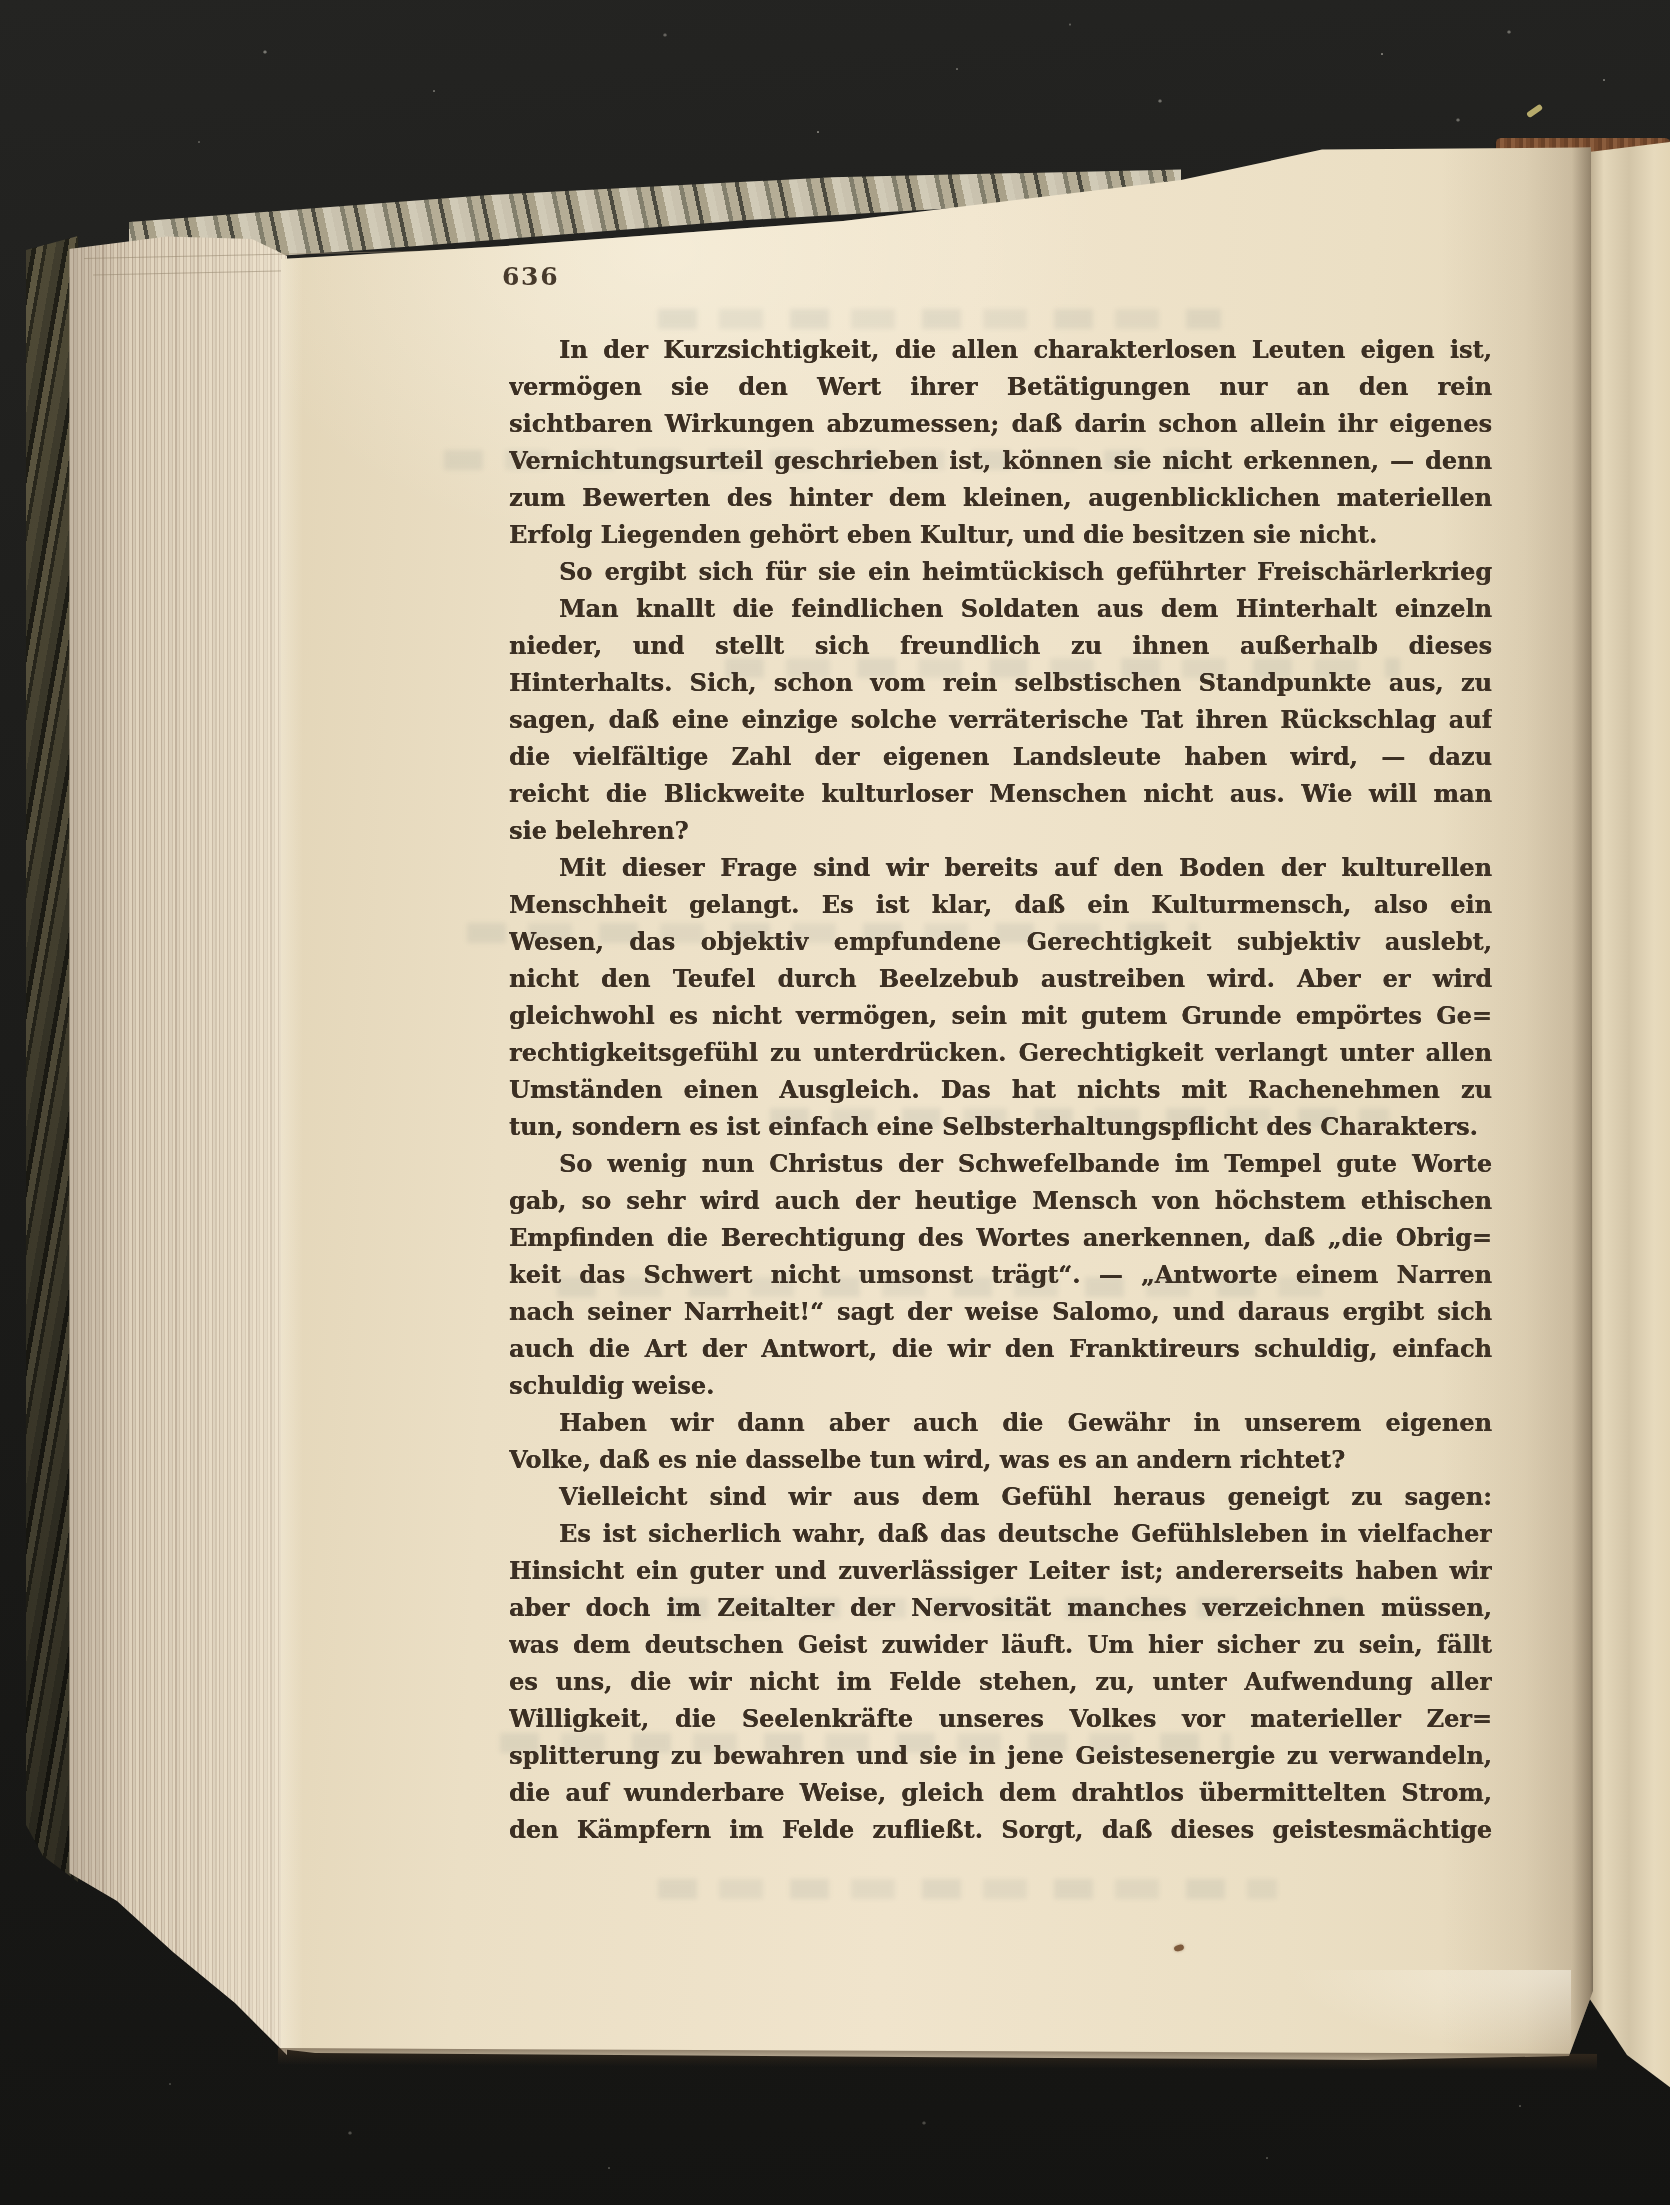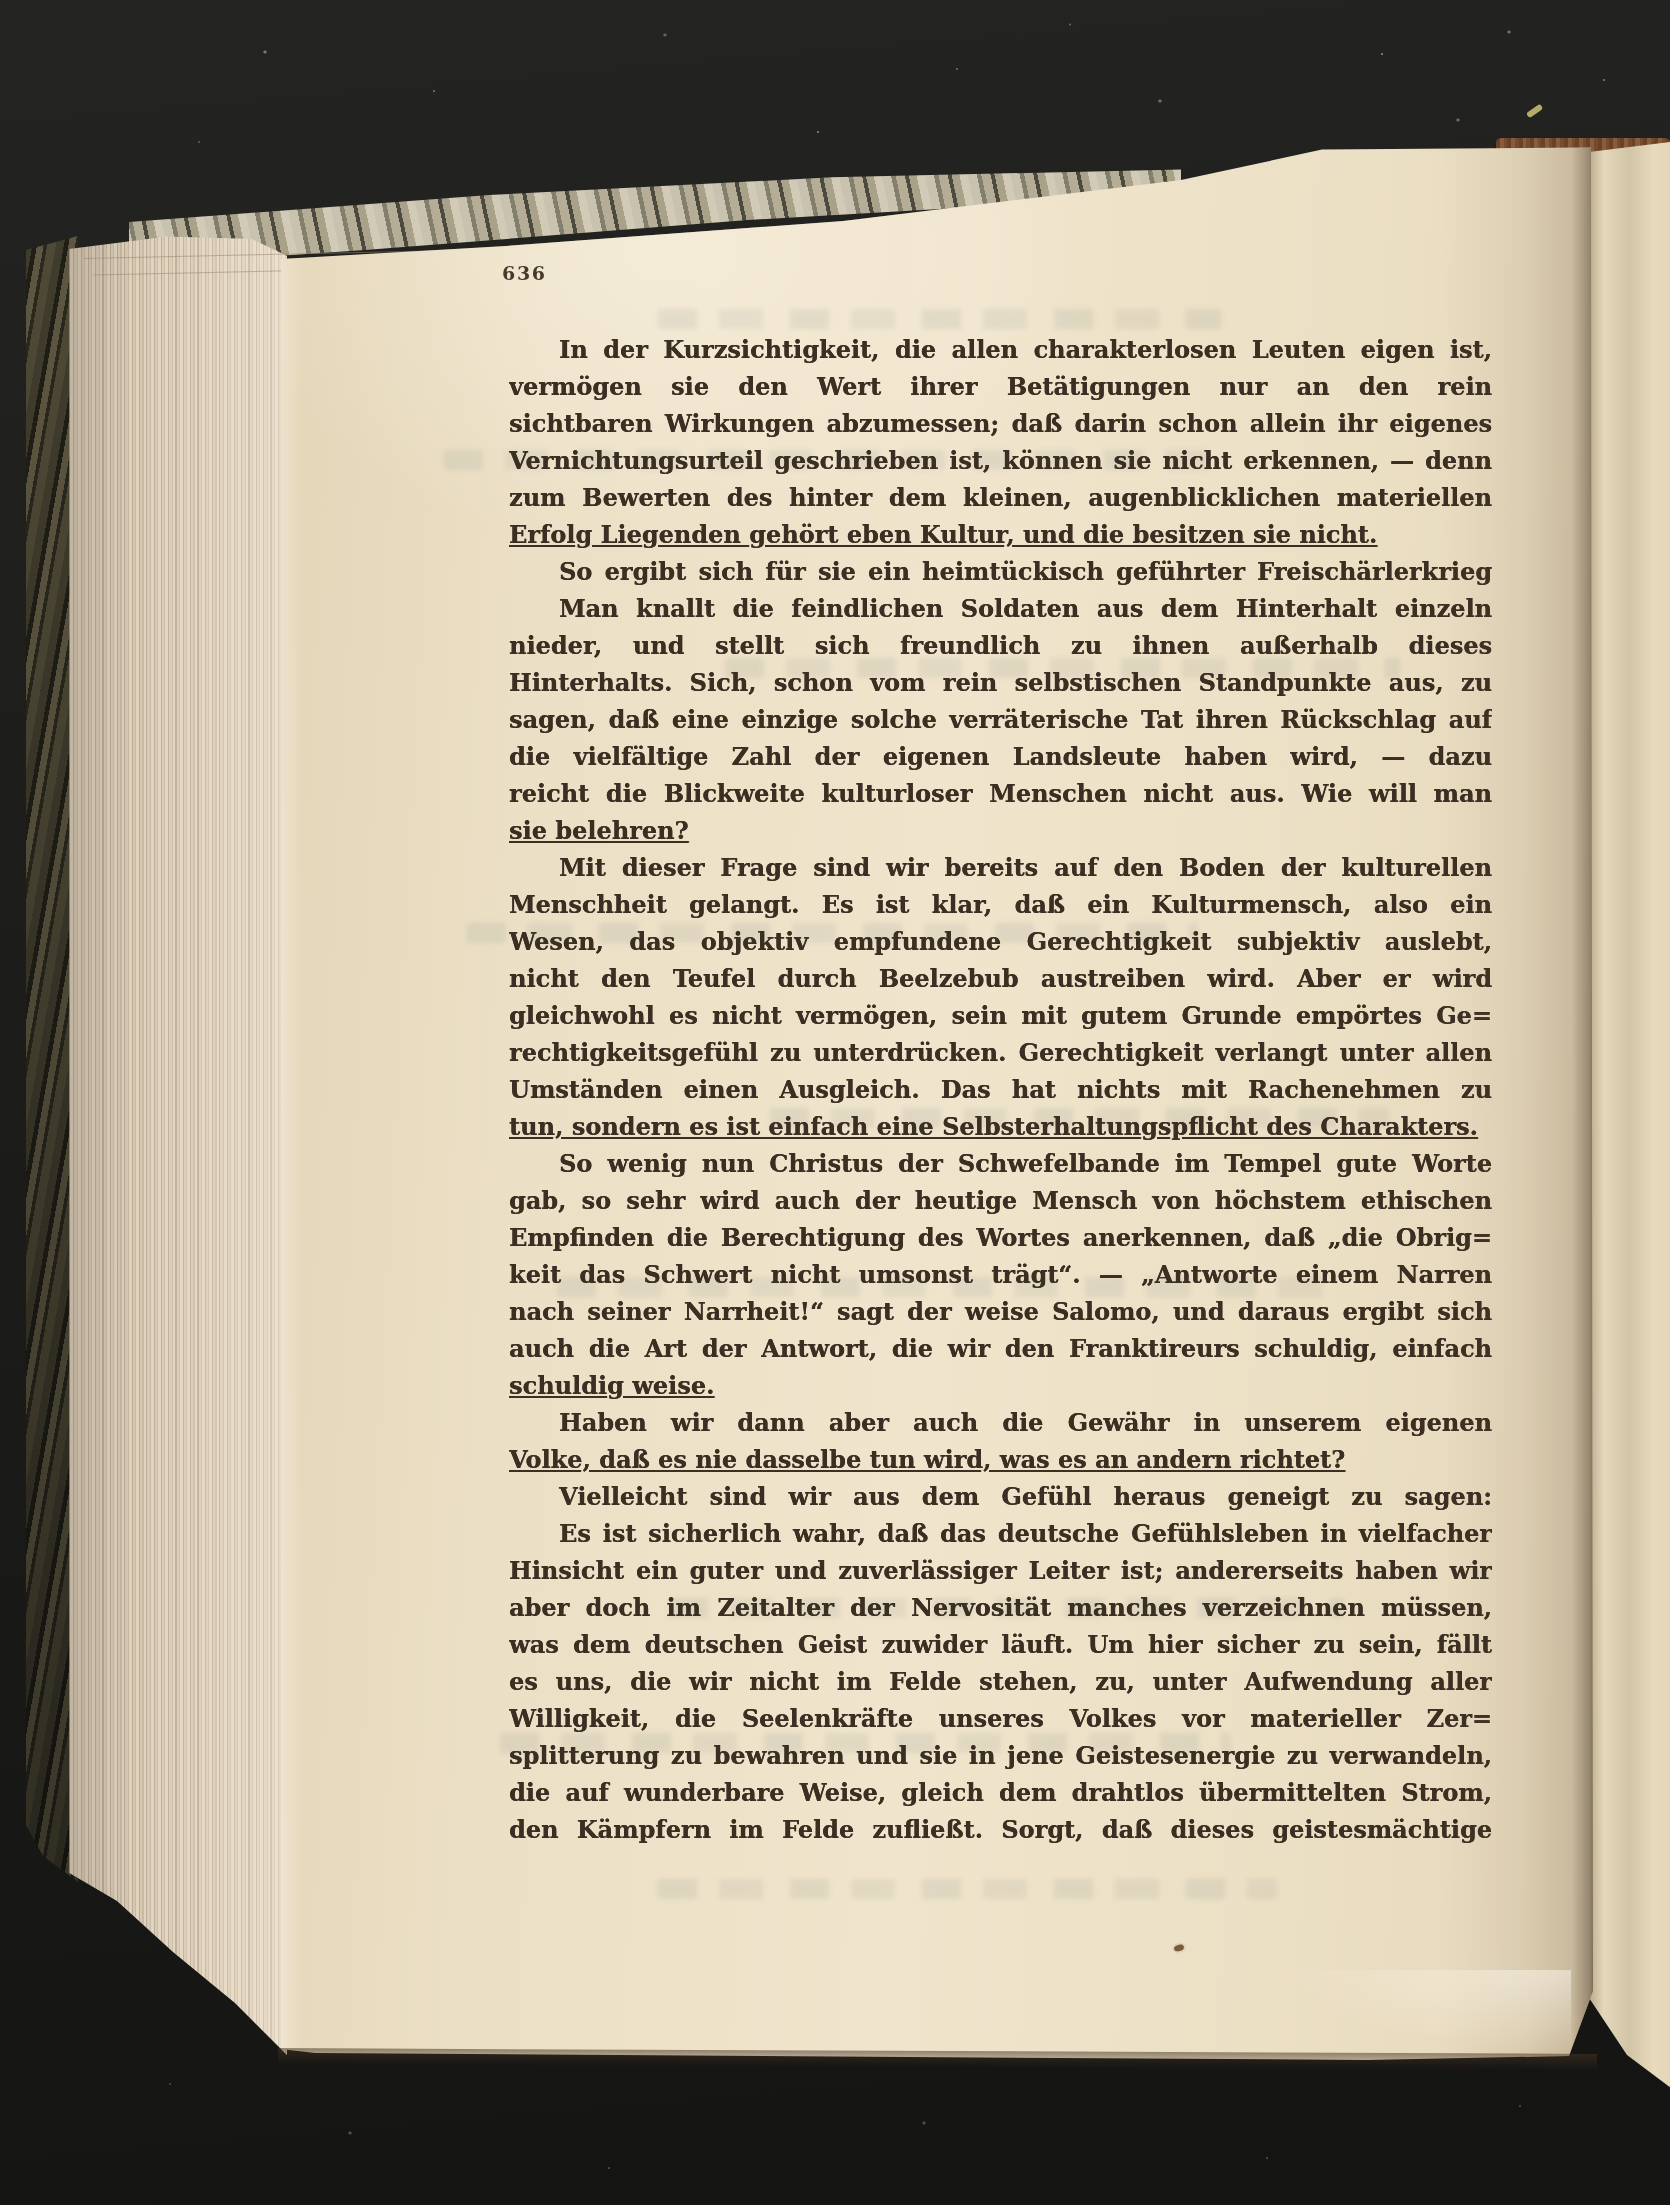--- a/index.html
+++ b/index.html
@@ -73,28 +73,28 @@
     background:linear-gradient(90deg,rgba(110,88,60,0) 0%,rgba(110,88,60,.10) 55%,rgba(100,78,52,.22) 86%,rgba(70,52,32,.50) 98%,rgba(50,38,22,.6) 100%);}
   .curl{position:absolute;right:22.5px;bottom:11.3px;width:293px;height:84px;
     background:radial-gradient(ellipse at 95% 0%,rgba(255,252,242,.5),rgba(255,252,242,0) 68%);}
   .fox{position:absolute;left:910px;top:1810px;width:9.6px;height:6.2px;border-radius:50%;
     background:#7d5a3c;box-shadow:0 0 2.3px rgba(125,90,60,.65);transform:rotate(-15deg);}
 
   
   .bleed{position:absolute;height:20px;filter:blur(2.8px);opacity:.45;
     background:repeating-linear-gradient(90deg,rgba(128,140,134,.32) 0 39px,rgba(128,140,134,0) 39px 61px,rgba(128,140,134,.26) 61px 105px,rgba(128,140,134,0) 105px 132px);}
 
-  .pagenum{position:absolute;left:238px;top:127px;font-size:19px;font-weight:600;
+  .pagenum{position:absolute;left:238px;top:127px;font-size:25px;font-weight:600;
     letter-spacing:1.7px;color:#473a2c;}
   .textblock{position:absolute;left:245px;top:196px;width:983px;color:#3b2f23;
     font-size:24px;font-weight:600;}
   .line{height:37px;line-height:37px;text-align:justify;text-align-last:justify;
     overflow:hidden;white-space:normal;text-shadow:0.2px 0 0 currentColor;}
   .line.ind{padding-left:50px;}
-  .line.end{text-align-last:left;text-decoration:underline;}
+  .line.end{text-align-last:left;}
 
   .bottom-shadow{position:absolute;left:278px;top:2051px;width:1319px;height:17px;
     background:linear-gradient(180deg,rgba(70,52,34,.55),rgba(70,52,34,0));
     transform:rotate(.25deg);}
 </style>
 </head>
 <body>
 
 <div id="scene">
   <div class="specks"></div>

